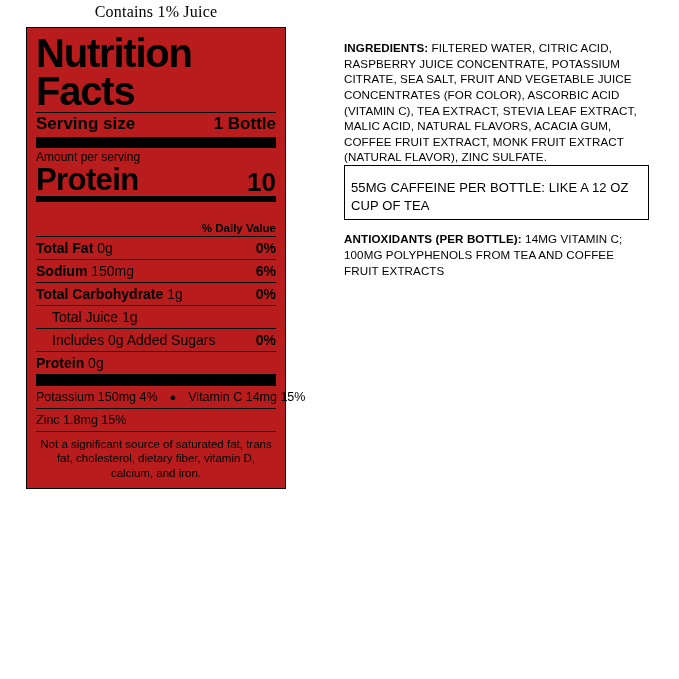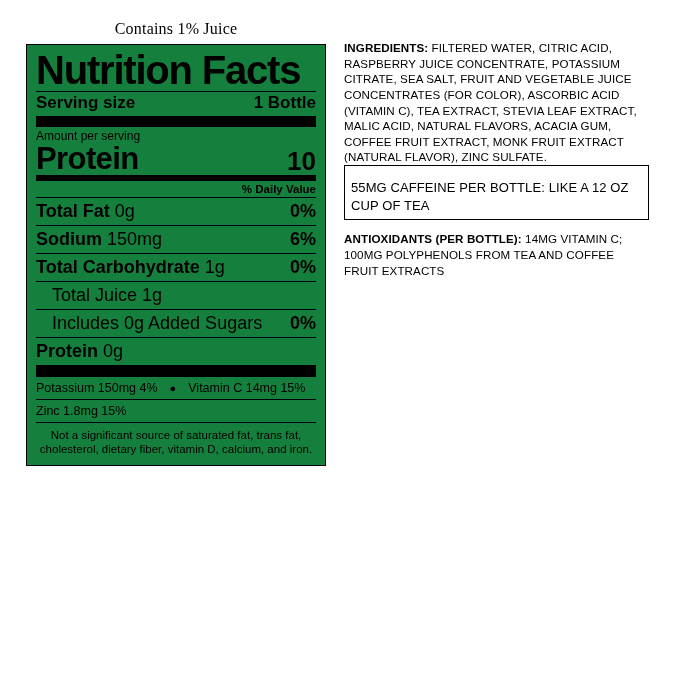--- a/index.html
+++ b/index.html
@@ -13,35 +13,35 @@
     font-family: "Liberation Sans", sans-serif;
     color: #000000;
     position: relative;
     overflow: hidden;
   }
 
   
   .nf-wrap {
     position: absolute;
     left: 26px;
-    top: 20px;
-    width: 300px;
+    top: 3px;
+    width: 260px;
   }
   .contains-juice {
     text-align: center;
     font-size: 16px;
     font-family: "Liberation Serif", serif;
     margin: 0 0 6px 0;
     letter-spacing: .2px;
   }
   .nf-panel {
     border: 1.5px solid #000;
     padding: 6px 9px 8px 9px;
     box-sizing: border-box;
-    background: #15803d;
+    background: #b91c1c;
   }
   .nf-title {
     font-family: "Liberation Sans", sans-serif;
     font-weight: bold;
     font-size: 40px;
     line-height: 0.95;
     letter-spacing: -1.2px;
     margin: 0 0 2px 0;
   }
   .rule-thin { border-bottom: 1px solid #000; }
@@ -75,27 +75,27 @@
   }
   .cal-value {
     font-size: 26px;
     font-weight: bold;
     line-height: 1;
   }
   .dv-head {
     text-align: right;
     font-size: 11.5px;
     font-weight: bold;
-    padding: 2px 0 2px 0;
+    padding: 20px 0 2px 0;
   }
   .nut-row {
     display: flex;
     justify-content: space-between;
     align-items: baseline;
-    font-size: 18px;
+    font-size: 14px;
     padding: 3px 0 3px 0;
   }
   .nut-row .name b { font-weight: bold; }
   .nut-row .pct { font-weight: bold; }
   .indent1 { padding-left: 16px; }
 
   .vit-row {
     display: flex;
     font-size: 12.5px;
     padding: 4px 0 4px 0;

